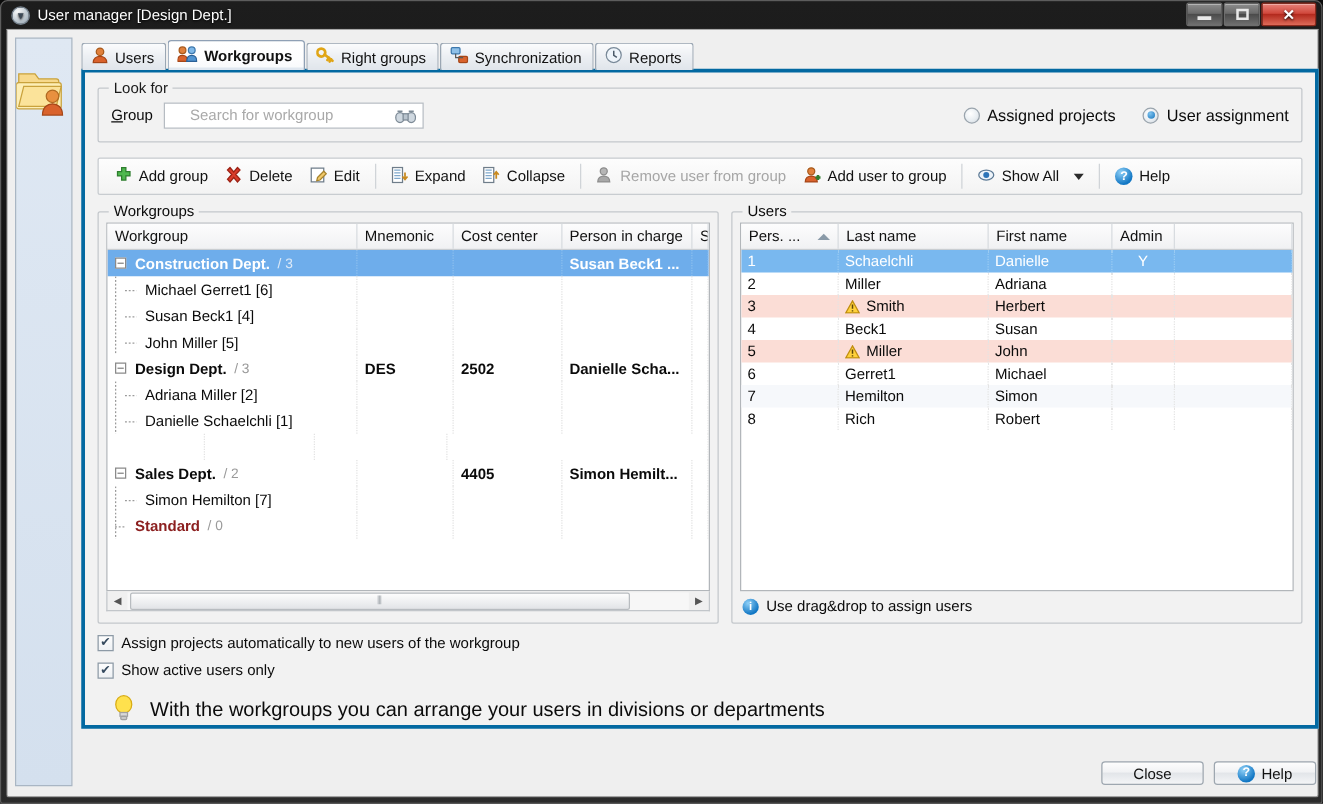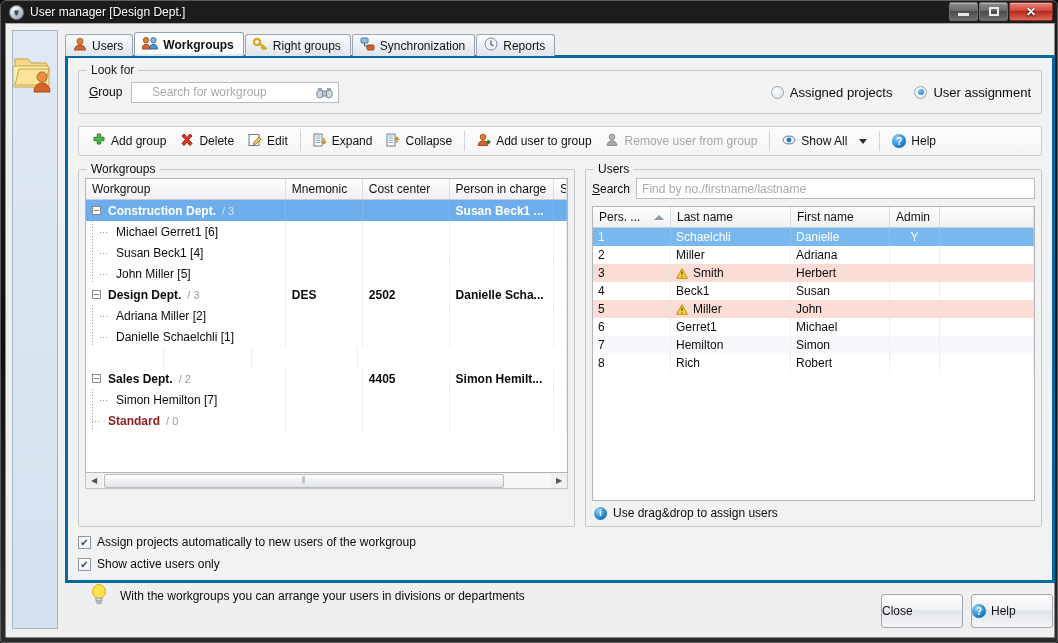--- a/index.html
+++ b/index.html
@@ -207,28 +207,28 @@
   .infobar { display:flex; align-items:center; gap:6px; margin-top:5px; font-size:12px; padding-left:2px; }
   .infoico { width:13px;height:13px;border-radius:50%;
     background:radial-gradient(circle at 35% 28%,#8fd0f7,#1277c4 70%);
     color:#fff;font-size:9px;font-weight:bold;display:flex;align-items:center;justify-content:center;flex:none;}
 
   
   .chkrow { display:flex; align-items:center; gap:6px; margin-top:8px; font-size:12px; }
   .chk { width:13px;height:13px;border:1px solid #8d9aa6;background:linear-gradient(180deg,#fdfdfd,#eef1f4);
          display:flex;align-items:center;justify-content:center;color:#34495e;font-size:10px;flex:none; }
 
-  .hint { display:flex; align-items:center; gap:12px; margin-top:12px; padding-left:12px; font-size:12px; }
+  .hint { display:flex; align-items:center; gap:12px; margin-top:12px; padding-left:12px; font-size:16px; }
 
   
   #footer { position:absolute; right:10px; bottom:9px; display:flex; gap:8px; }
   .btn {
-    width:82px;height:34px;border:1px solid #9ea7b0;border-radius:3px;
+    width:82px;height:19px;border:1px solid #9ea7b0;border-radius:3px;
     background:linear-gradient(180deg,#fdfdfd 0%,#f1f2f4 45%,#e2e5e9 50%,#f4f5f7 100%);
-    display:flex;align-items:center;justify-content:flex-start;gap:5px;font-size:12px;color:#111;
+    display:flex;align-items:center;justify-content:center;gap:5px;font-size:12px;color:#111;
   }
   .helpico { width:14px;height:14px;border-radius:50%;
     background:radial-gradient(circle at 35% 28%,#8fd0f7,#1277c4 70%);
     color:#fff;font-size:10px;font-weight:bold;display:flex;align-items:center;justify-content:center;flex:none;}
 </style>
 </head>
 <body>
 
 <div id="window">
 
@@ -384,38 +384,38 @@
             <span>
               <svg width="14" height="14" viewBox="0 0 14 14">
                   <rect x="1" y="1" width="8" height="12" fill="#fff" stroke="#6f7d8a"></rect>
                   <path d="M2.4 3 h5 M2.4 5.2 h5 M2.4 7.4 h5 M2.4 9.6 h5" stroke="#7fa8cc"></path>
                   <path d="M11 10 v-5 M9 6.8 l2-2.4 2 2.4" stroke="#c98a1f" stroke-width="1.4" fill="none"></path>
                 </svg>
             </span>
             <span>Collapse</span>
           </div>
           <div class="tb-sep"></div>
+          <div class="tb-item disabled">
+            <span>
+              <svg width="14" height="14" viewBox="0 0 14 14">
+                  <circle cx="6" cy="4" r="2.8" fill="#b6b6b6" stroke="#8d8d8d"></circle>
+                  <path d="M1.2 12.5 c0-3 2.1-4.7 4.8-4.7 s4.8 1.7 4.8 4.7z" fill="#a8a8a8" stroke="#8d8d8d"></path>
+                </svg>
+            </span>
+            <span>Remove user from group</span>
+          </div>
           <div class="tb-item">
             <span>
               <svg width="14" height="14" viewBox="0 0 14 14">
                   <circle cx="6" cy="4" r="2.8" fill="#e0803c" stroke="#a85a1c"></circle>
                   <path d="M1.2 12.5 c0-3 2.1-4.7 4.8-4.7 s4.8 1.7 4.8 4.7z" fill="#d9622c" stroke="#a54618"></path>
                   <path d="M9.4 9 h4 M11.4 7 v4" stroke="#2e7d2e" stroke-width="2"></path>
                 </svg>
             </span>
             <span>Add user to group</span>
-          </div>
-          <div class="tb-item disabled">
-            <span>
-              <svg width="14" height="14" viewBox="0 0 14 14">
-                  <circle cx="6" cy="4" r="2.8" fill="#b6b6b6" stroke="#8d8d8d"></circle>
-                  <path d="M1.2 12.5 c0-3 2.1-4.7 4.8-4.7 s4.8 1.7 4.8 4.7z" fill="#a8a8a8" stroke="#8d8d8d"></path>
-                </svg>
-            </span>
-            <span>Remove user from group</span>
           </div>
           <div class="tb-sep"></div>
           <div class="tb-item">
             <span>
               <svg width="14" height="14" viewBox="0 0 14 14">
                   <ellipse cx="7" cy="7" rx="6" ry="4" fill="#eef4fa" stroke="#5d7a95"></ellipse>
                   <circle cx="7" cy="7" r="2.4" fill="#2d74b8"></circle>
                 </svg>
             </span>
             <span>Show All</span>
@@ -564,26 +564,20 @@
               <div class="hs-arrow">◀</div>
               <div class="hs-track">
                 <div class="hs-thumb">⦀</div>
               </div>
               <div class="hs-arrow">▶</div>
             </div>
           </div>
 
           <div class="panelbox" id="usr-panel">
             <span class="gb-title">Users</span>
-            <div class="search-row">
-              <span><u>S</u>earch</span>
-              <div class="usearch">
-                <span>Find by no./firstname/lastname</span>
-              </div>
-            </div>
             <div class="grid">
               <div class="grid-head">
                 <div class="gh" style="width:78px">
                   <span>Pers. ...</span>
                   <span class="sortasc"></span>
                 </div>
                 <div class="gh" style="width:120px">Last name</div>
                 <div class="gh" style="width:99px">First name</div>
                 <div class="gh" style="width:50px">Admin</div>
                 <div class="gh" style="flex:1"></div>

